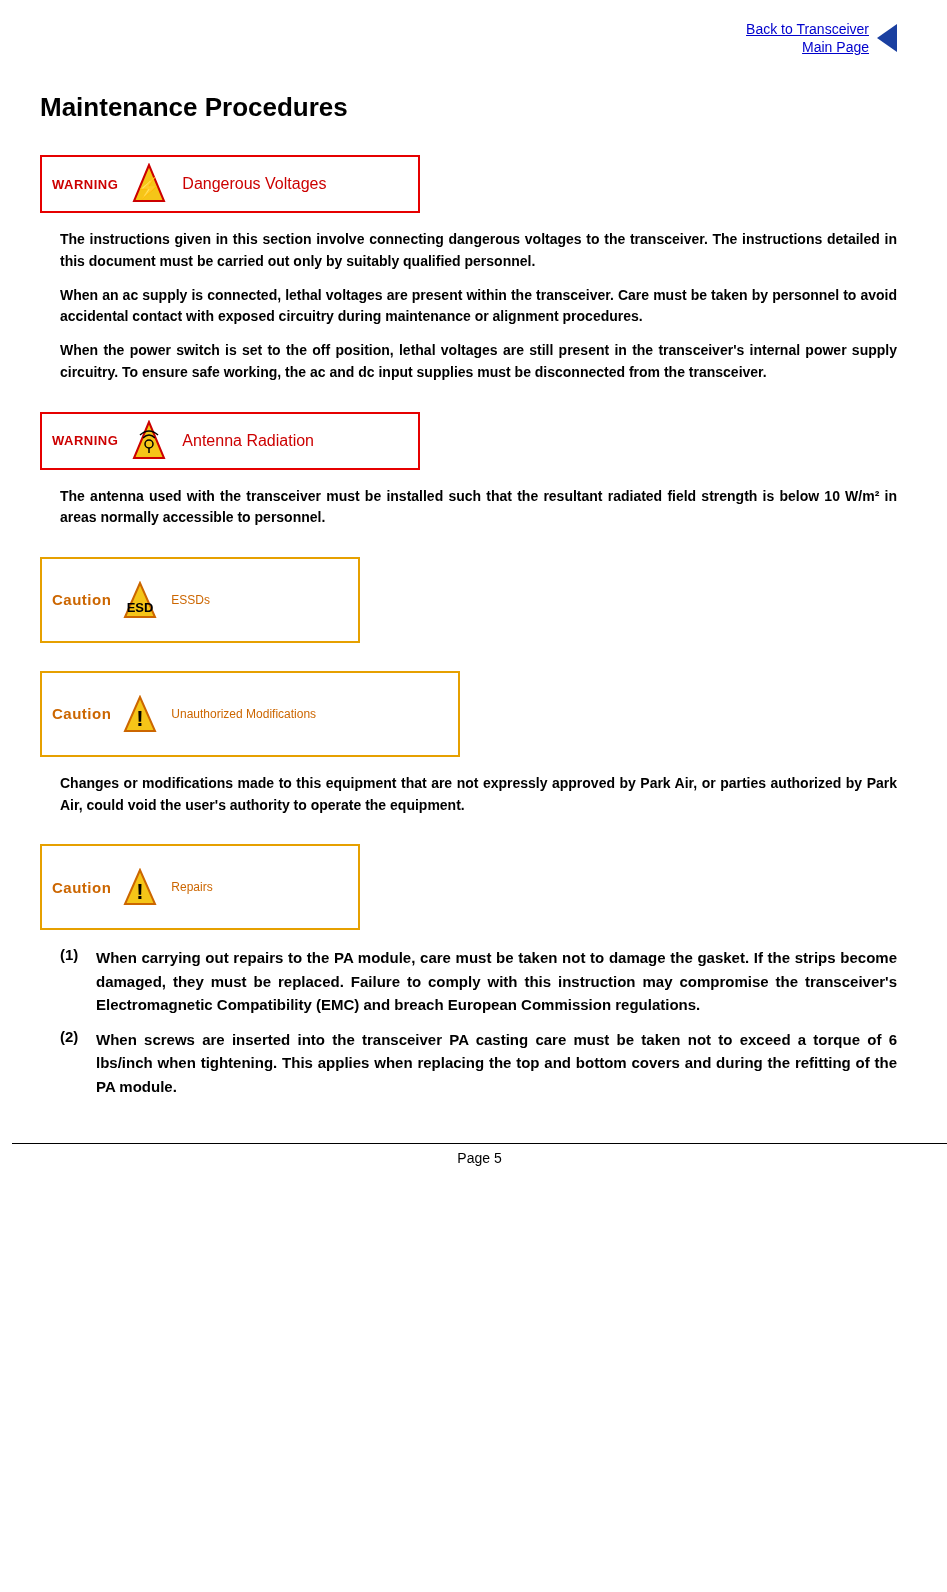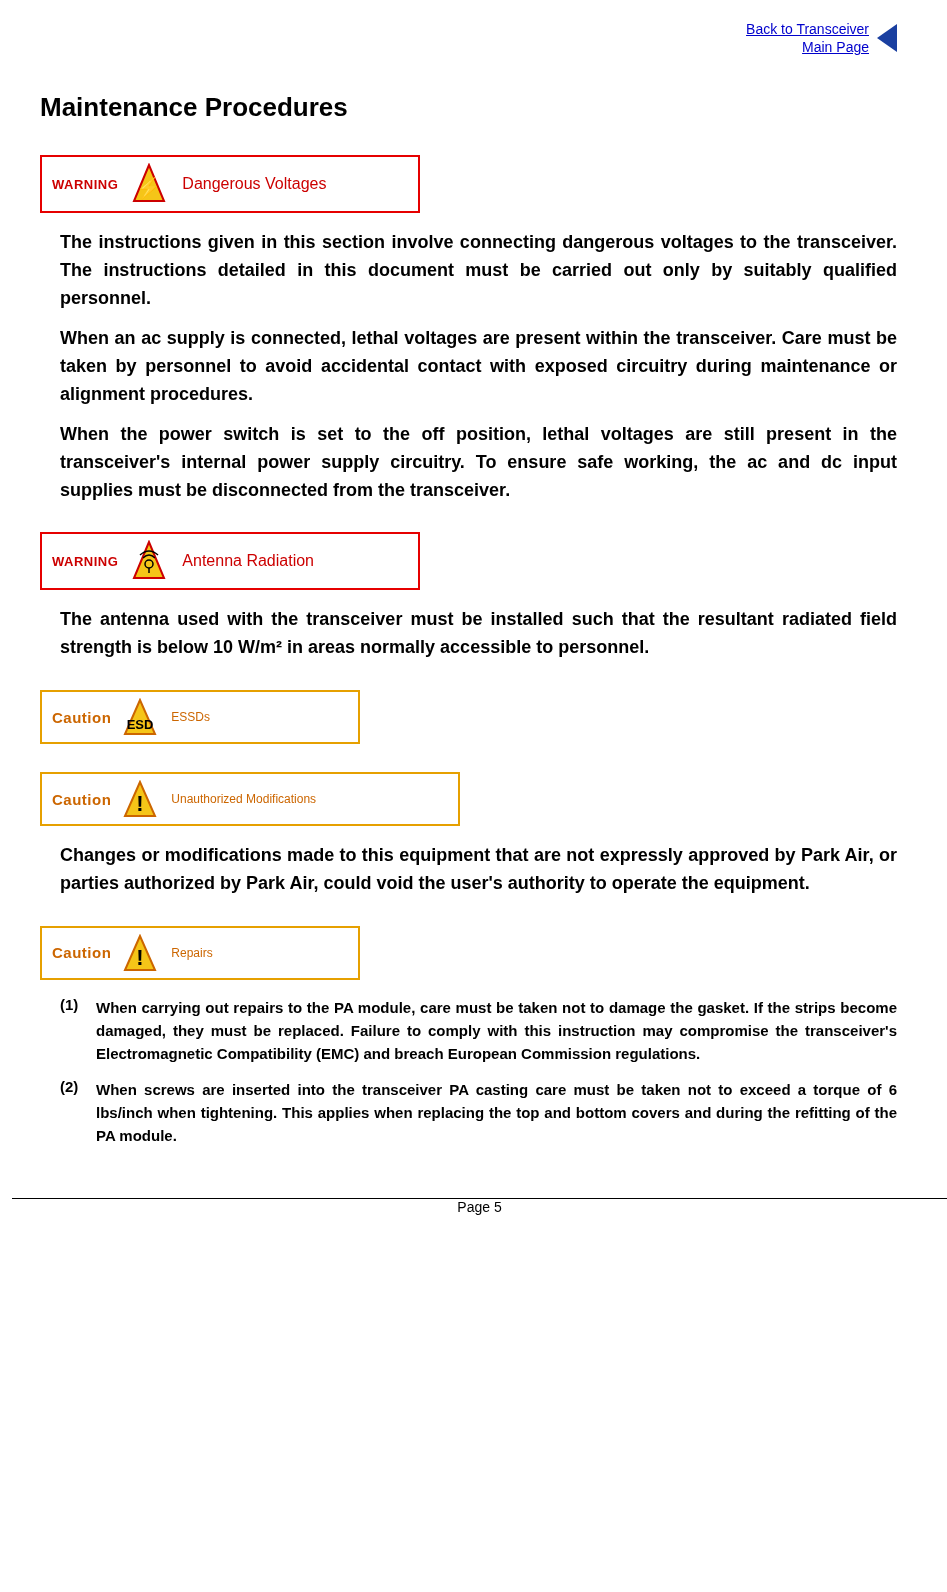--- a/index.html
+++ b/index.html
@@ -52,21 +52,21 @@
       display: flex;
       align-items: center;
       padding: 6px 10px;
       margin-bottom: 16px;
       width: 380px;
     }
     .caution-box {
       border: 2px solid #e6a000;
       display: flex;
       align-items: center;
-      padding: 6px 10px;
+      padding: 22px 10px;
       margin-bottom: 16px;
       width: 320px;
     }
     .warning-label {
       font-weight: bold;
       color: #cc0000;
       font-size: 13px;
       margin-right: 10px;
       letter-spacing: 0.5px;
     }
@@ -96,21 +96,21 @@
     }
     .icon-caution {
       width: 38px;
       height: 38px;
       flex-shrink: 0;
     }
     .section {
       margin-bottom: 28px;
     }
     .body-text {
-      font-size: 18px;
+      font-size: 14px;
       line-height: 1.55;
       text-align: justify;
       font-weight: bold;
       margin-bottom: 12px;
       padding-left: 20px;
       padding-right: 10px;
     }
     .list-item {
       display: flex;
       padding-left: 20px;
@@ -128,20 +128,21 @@
       text-align: justify;
       font-weight: bold;
     }
     .page-footer {
       position: absolute;
       bottom: 20px;
       left: 12px;
       right: 0;
       text-align: center;
       border-top: 1px solid #000;
+      padding-top: 6px;
       font-size: 14px;
     }
     
     
   </style>
 </head>
 <body>
 
 <div class="page-container">
 

